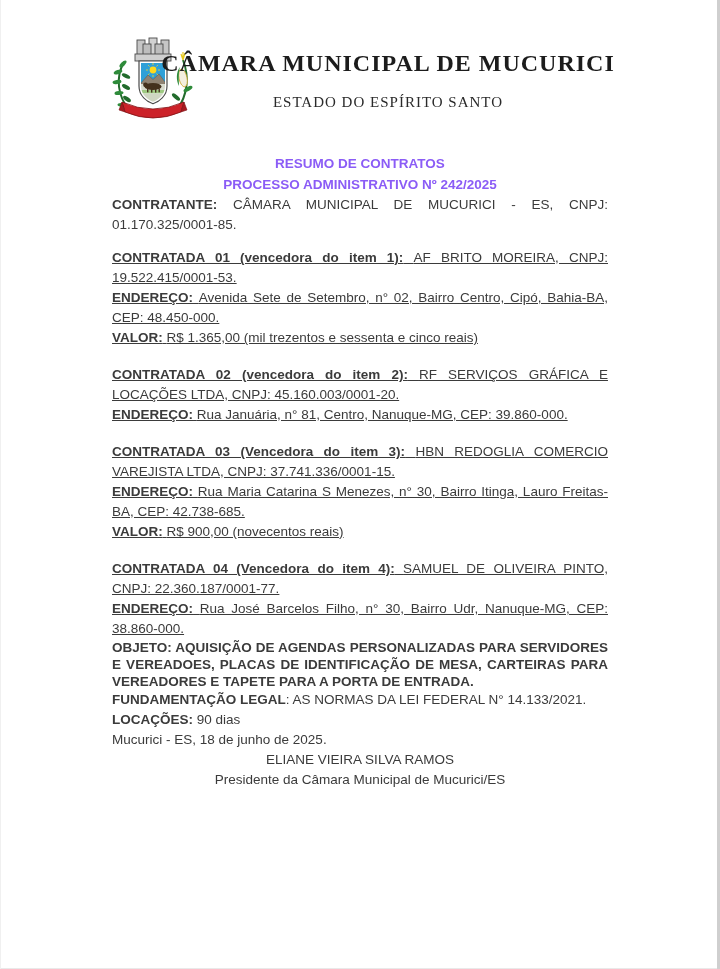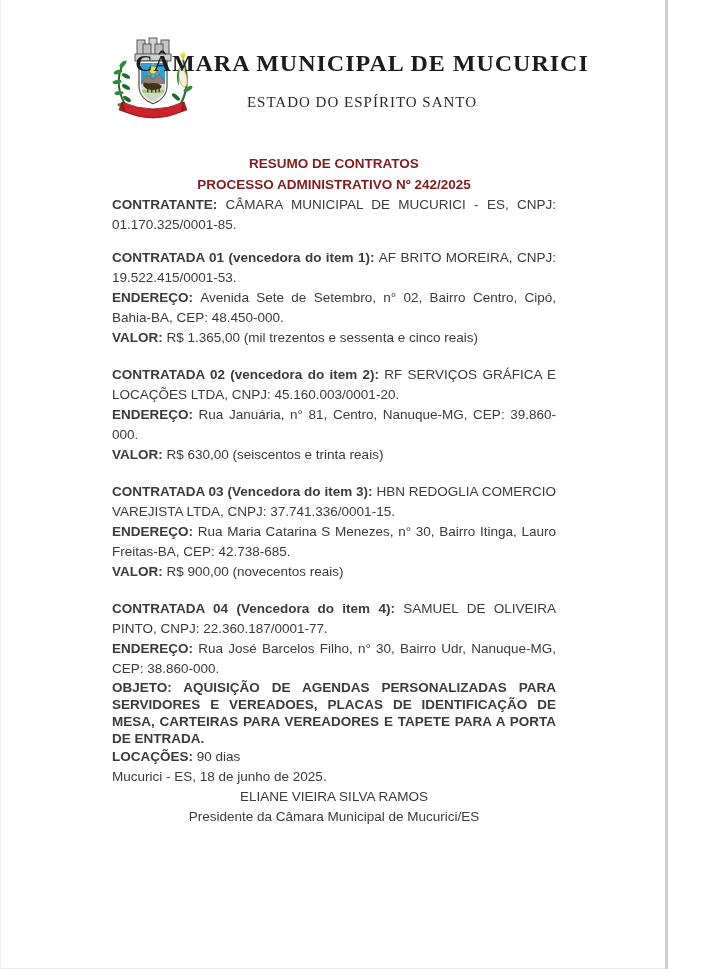--- a/index.html
+++ b/index.html
@@ -1,18 +1,18 @@
 <!DOCTYPE html>
 <html><head>
 <meta charset="utf-8">
 <style>
   html, body { margin: 0; padding: 0; background: #ffffff; }
   .page {
     position: relative;
-    width: 668px;
+    width: 720px;
     height: 969px;
     background: #ffffff;
     color: #3b3b3b;
     font-family: "Liberation Sans", sans-serif;
     overflow: hidden;
     box-shadow: inset -3px 0 0 #cfcfcf, inset 1px 0 0 #f0f0f0, inset 0 -1px 0 #e9e9e9;
   }
   
   .header { position: relative; height: 140px; }
   .crest { position: absolute; left: 112px; top: 34px; width: 82px; height: 92px; }
@@ -23,31 +23,31 @@
   }
   .org-name { font-size: 24px; font-weight: bold; letter-spacing: 1px; color: #1c1c1c; white-space: nowrap; }
   .org-subtitle { font-size: 15px; letter-spacing: 1px; margin-top: 17px; color: #2a2a2a; }
   
   .doc-title {
     padding-top: 13px;
     text-align: center;
     font-weight: bold;
     font-size: 13.5px;
     line-height: 21px;
-    color: #7f1d1d;
+    color: #8b5cf6;
   }
   
   .body { padding: 0 112px; font-size: 13.5px; line-height: 20px; }
   .body p { margin: 0; }
   .lbl { font-weight: bold; }
   .lbl::after { content: "\00a0"; }
   .lbl-tight { font-weight: bold; }
   .just { text-align: justify; }
   .contratante { margin-top: 14px; }
-  .contract { margin-top: 13px; }
+  .contract { margin-top: 13px; text-decoration: underline; }
   .contract + .contract { margin-top: 17px; }
   .objeto { margin-top: 22px; font-weight: bold; line-height: 17px; text-align: justify; }
   .fundamentacao { margin-top: 26px; }
   .vigencia { margin-top: 9px; }
   .dateline { margin-top: 6px; text-align: left; }
   .sig-name { margin-top: 31px; text-align: center; font-weight: normal; }
   .sig-role { margin-top: 5px; text-align: center; }
 </style>
 </head>
 <body>
@@ -147,23 +147,20 @@
       </p>
     </section>
 
     <section class="contract">
       <p class="just">
         <b class="lbl">CONTRATADA 02 (vencedora do item 2):</b><span>RF SERVIÇOS GRÁFICA E LOCAÇÕES LTDA, CNPJ: 45.160.003/0001-20.</span>
       </p>
       <p class="just">
         <b class="lbl">ENDEREÇO:</b><span>Rua Januária, n° 81, Centro, Nanuque-MG, CEP: 39.860-000.</span>
       </p>
-      <p>
-        <b class="lbl">VALOR:</b><span>R$ 630,00 (seiscentos e trinta reais)</span>
-      </p>
     </section>
 
     <section class="contract">
       <p class="just">
         <b class="lbl">CONTRATADA 03 (Vencedora do item 3):</b><span>HBN REDOGLIA COMERCIO VAREJISTA LTDA, CNPJ: 37.741.336/0001-15.</span>
       </p>
       <p class="just">
         <b class="lbl">ENDEREÇO:</b><span>Rua Maria Catarina S Menezes, n° 30, Bairro Itinga, Lauro Freitas-BA, CEP: 42.738-685.</span>
       </p>
       <p>
@@ -175,20 +172,23 @@
       <p class="just">
         <b class="lbl">CONTRATADA 04 (Vencedora do item 4):</b><span>SAMUEL DE OLIVEIRA PINTO, CNPJ: 22.360.187/0001-77.</span>
       </p>
       <p class="just">
         <b class="lbl">ENDEREÇO:</b><span>Rua José Barcelos Filho, n° 30, Bairro Udr, Nanuque-MG, CEP: 38.860-000.</span>
       </p>
     </section>
 
     <p class="objeto">OBJETO: AQUISIÇÃO DE AGENDAS PERSONALIZADAS PARA SERVIDORES E VEREADOES, PLACAS DE IDENTIFICAÇÃO DE MESA, CARTEIRAS PARA VEREADORES E TAPETE PARA A PORTA DE ENTRADA.</p>
 
+    <p class="fundamentacao">
+      <b class="lbl-tight">FUNDAMENTAÇÃO LEGAL</b><span>: AS NORMAS DA LEI FEDERAL N° 14.133/2021.</span>
+    </p>
 
     <p class="vigencia">
       <b class="lbl">LOCAÇÕES:</b><span>90 dias</span>
     </p>
 
     <p class="dateline">Mucurici - ES, 18 de junho de 2025.</p>
 
     <p class="sig-name">ELIANE VIEIRA SILVA RAMOS</p>
     <p class="sig-role">Presidente da Câmara Municipal de Mucurici/ES</p>
 

